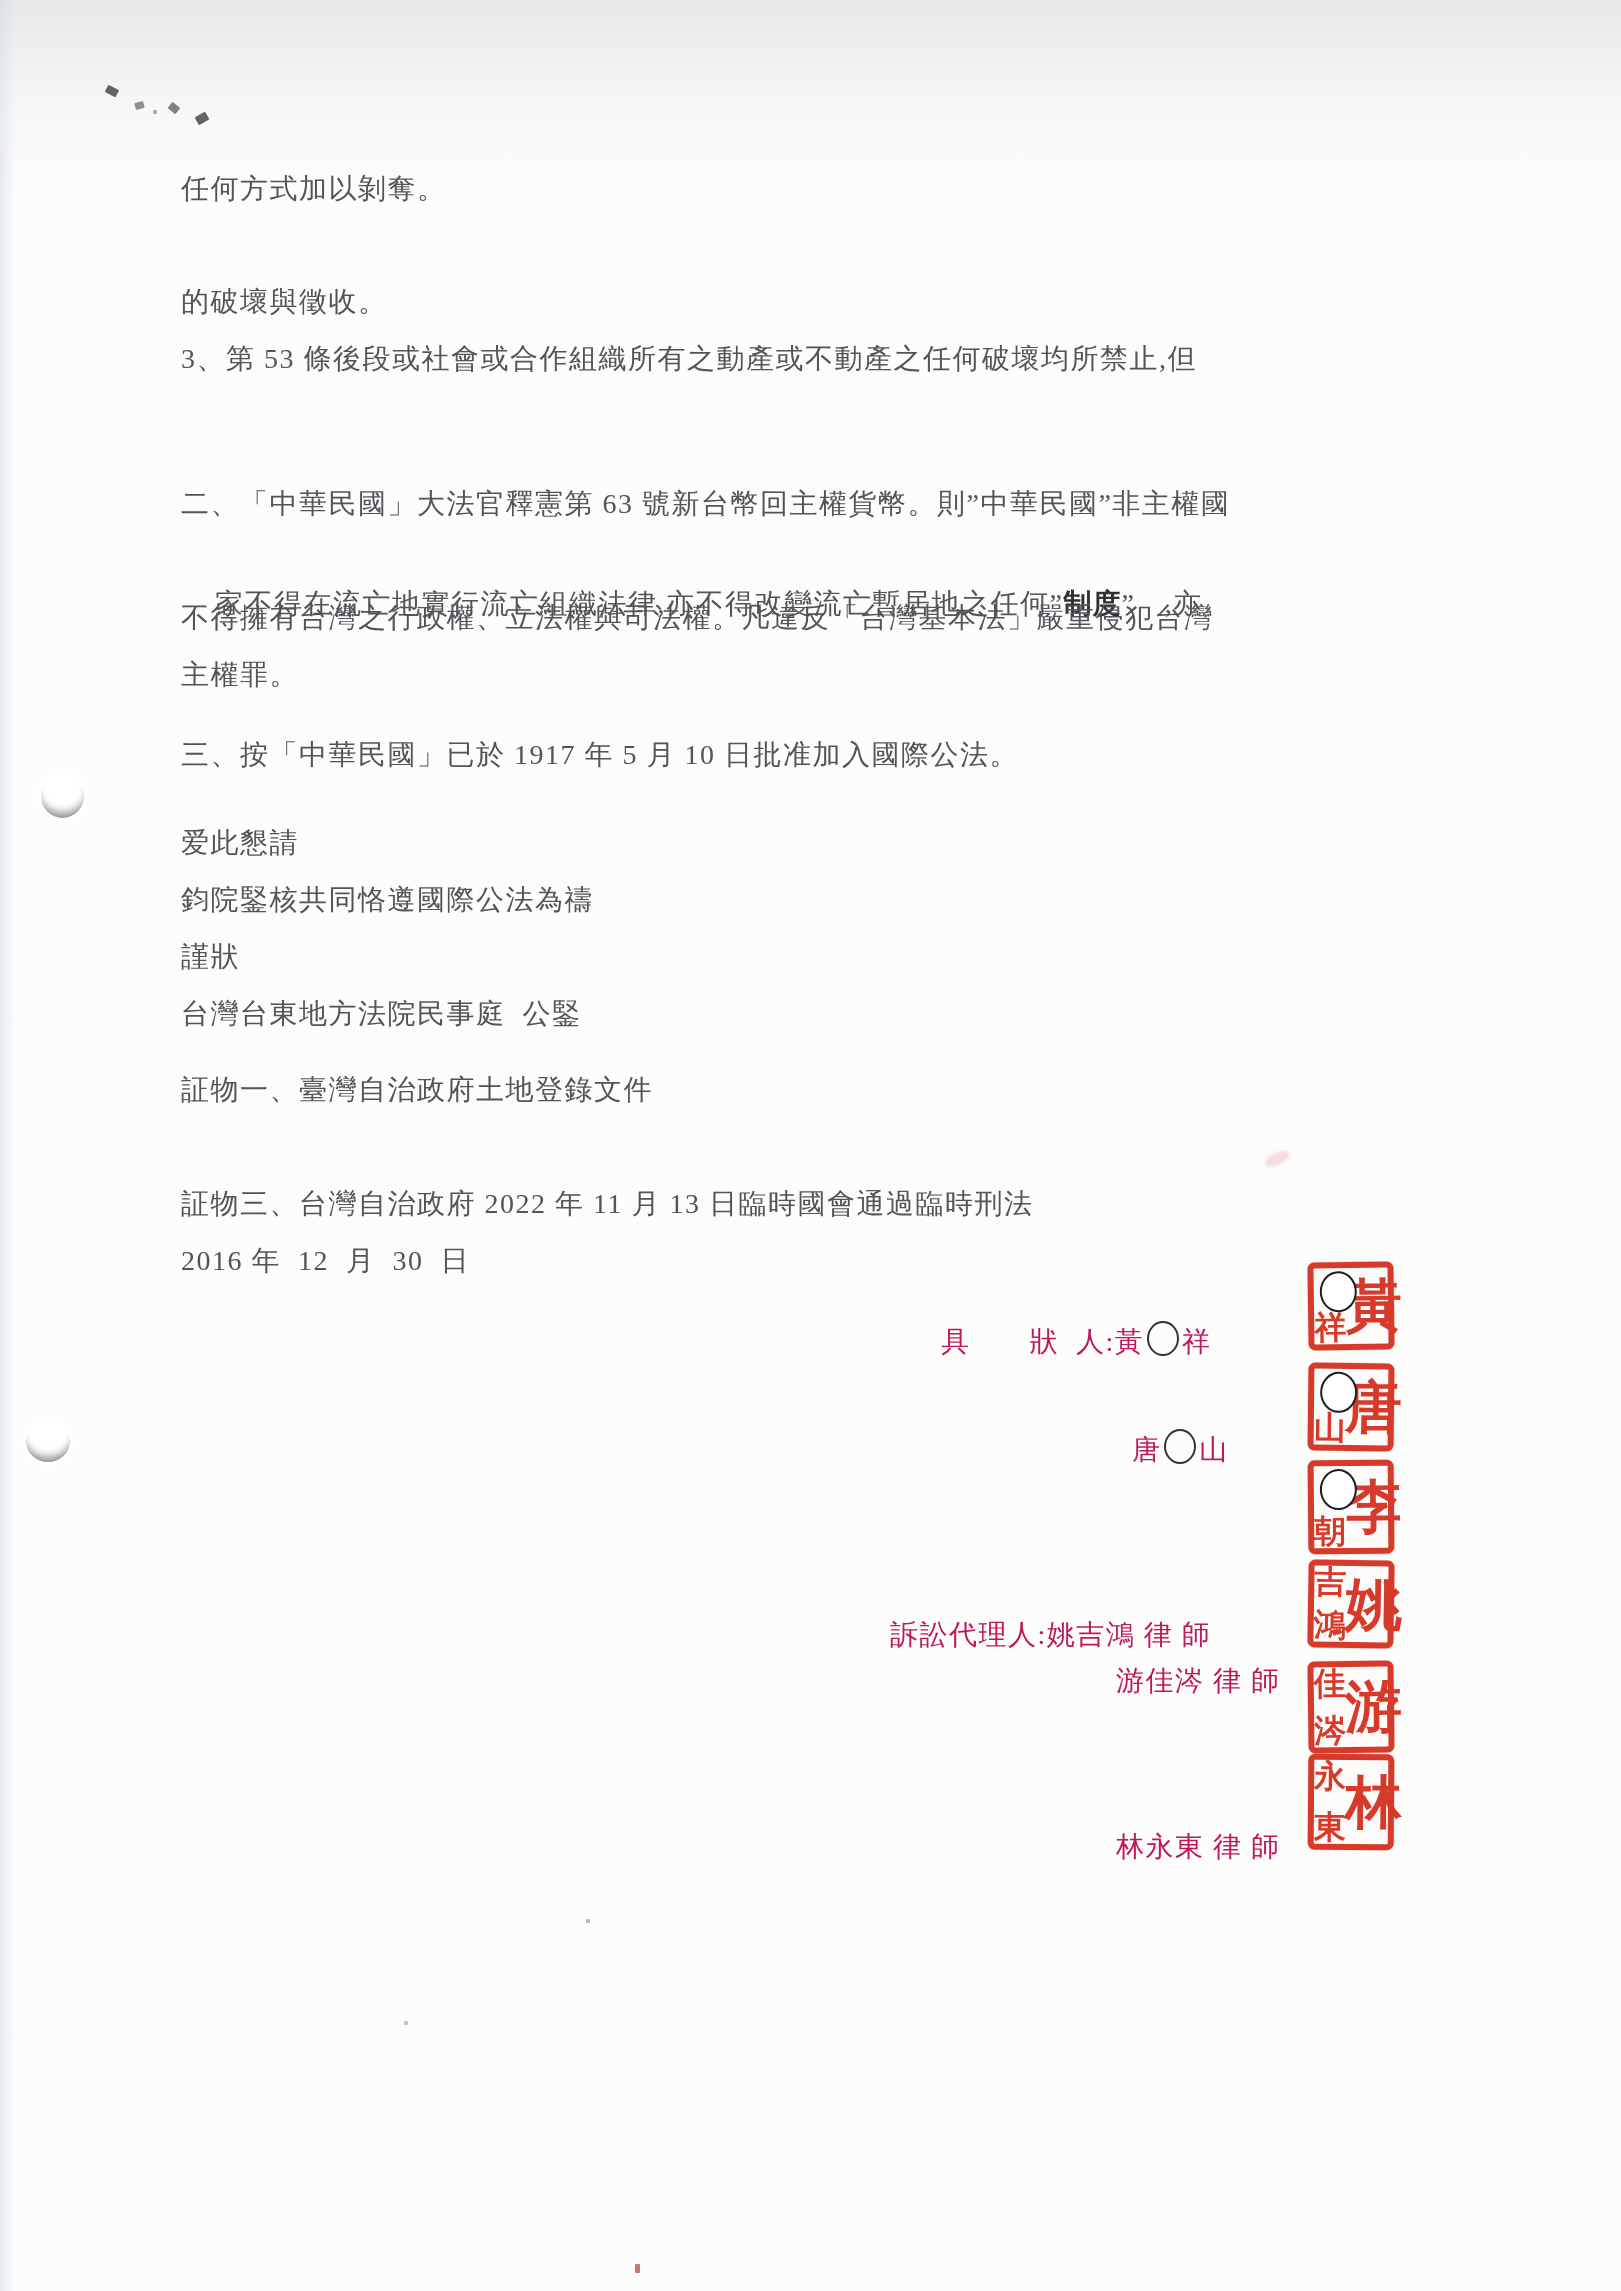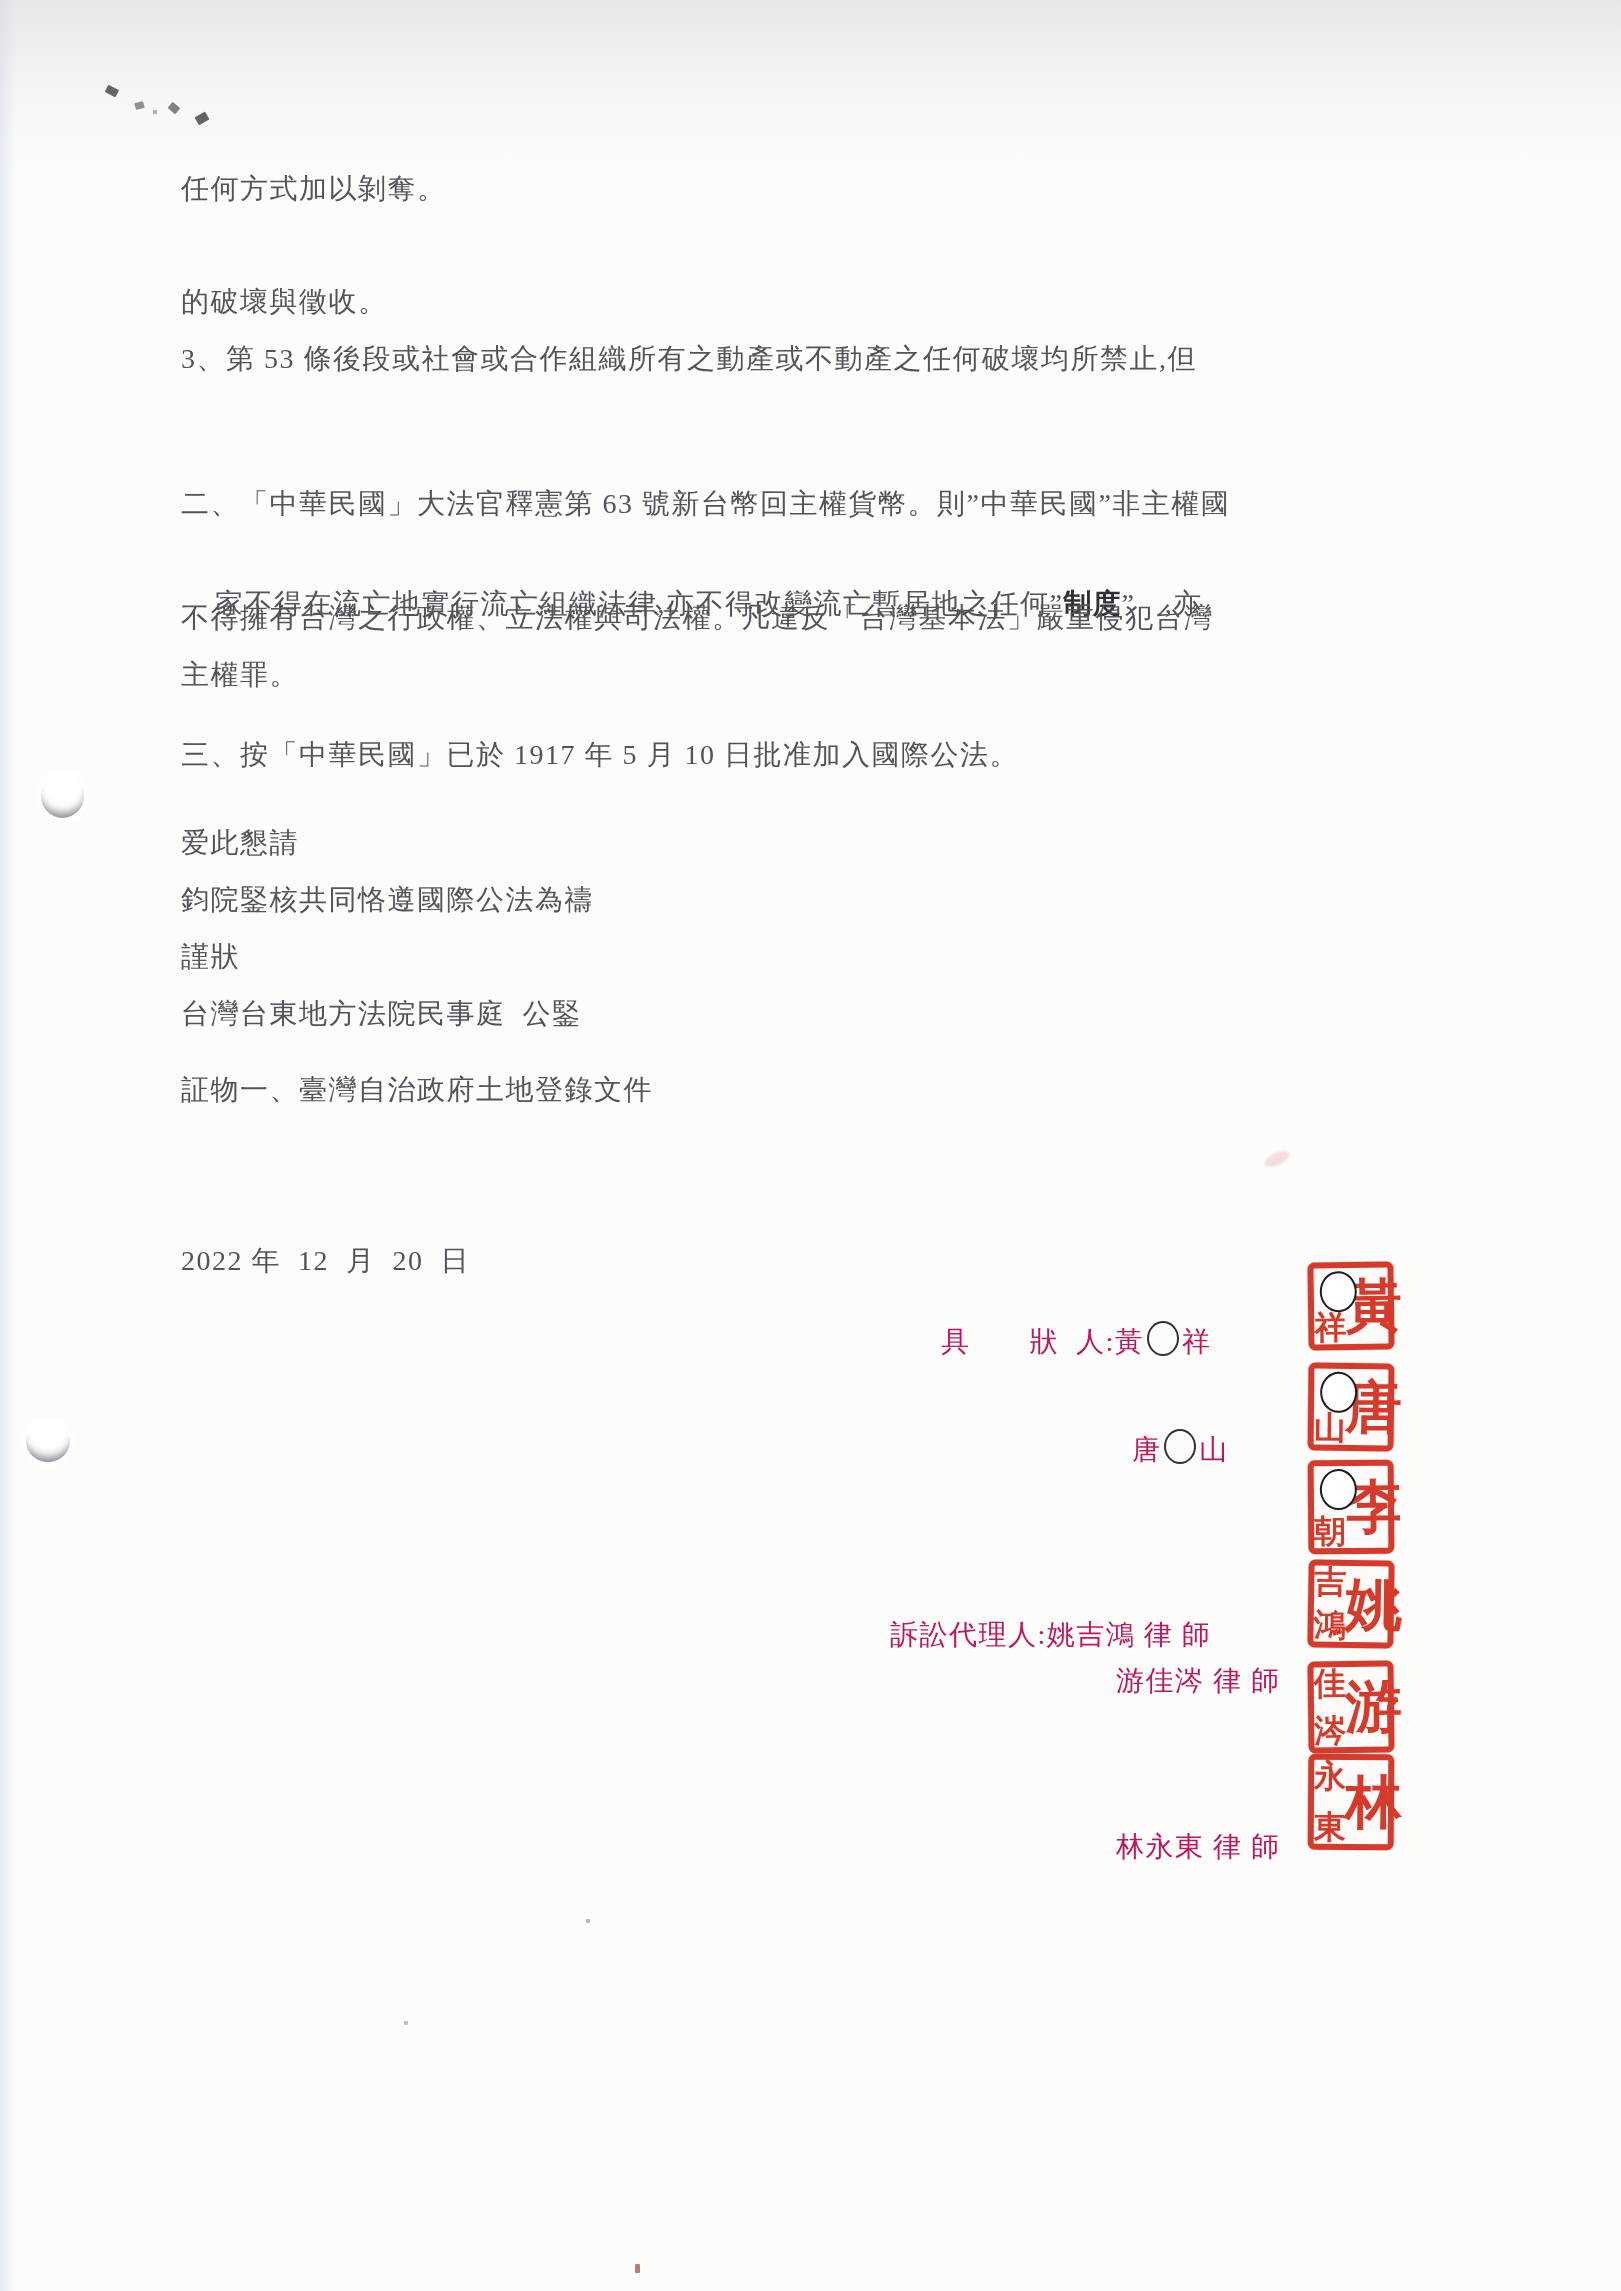--- a/index.html
+++ b/index.html
@@ -81,21 +81,22 @@
   <div class="ln" style="top:653px">主權罪。</div>
 
   <div class="ln" style="top:733px">三、按「中華民國」已於 1917 年 5 月 10 日批准加入國際公法。</div>
 
   <div class="ln" style="top:821px">爱此懇請</div>
   <div class="ln" style="top:878px">鈞院鋻核共同恪遵國際公法為禱</div>
   <div class="ln" style="top:935px">謹狀</div>
   <div class="ln" style="top:992px">台灣台東地方法院民事庭  公鋻</div>
 
   <div class="ln" style="top:1068px">証物一、臺灣自治政府土地登錄文件</div>
-  <div class="ln" style="top:1239px">2022 年  12  月  20  日</div>
+  <div class="ln" style="top:1182px">証物三、台灣自治政府 2022 年 11 月 13 日臨時國會通過臨時刑法</div>
+  <div class="ln" style="top:1239px">2016 年  12  月  30  日</div>
 
   <div class="ln sig" style="top:1277px;left:907px">
     <span>具　　狀  人:</span><span>黃</span><span class="redact"></span><span>祥</span>
   </div>
   <div class="ln sig" style="top:1385px;left:1098px">
     <span>唐</span><span class="redact"></span><span>山</span>
   </div>
   <div class="ln sig" style="top:1570px;left:856px">
     <span>訴訟代理人:</span><span>姚吉鴻 律 師</span>
   </div>

